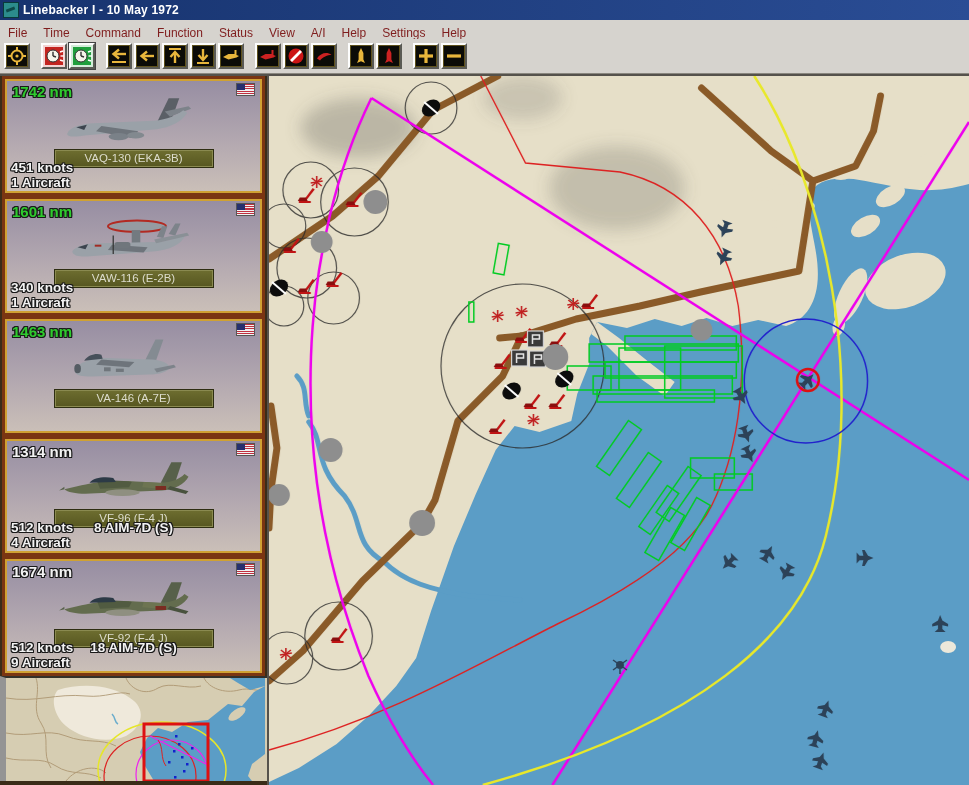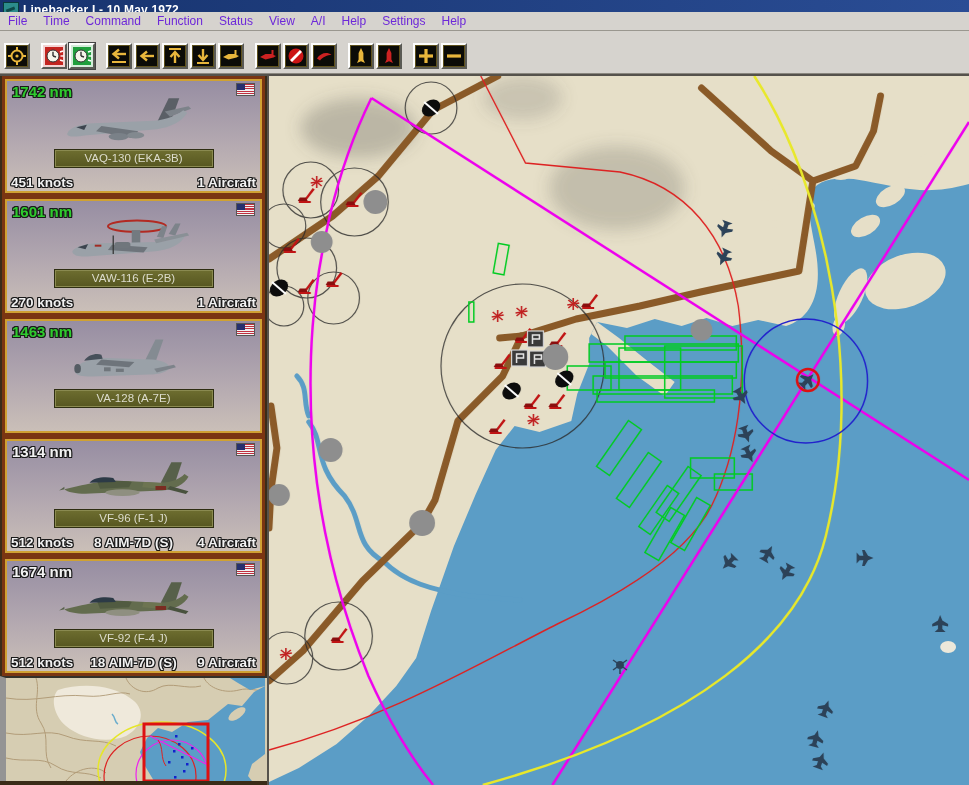--- a/index.html
+++ b/index.html
@@ -3,21 +3,21 @@
 <meta charset="utf-8">
 <style>
   html,body{margin:0;padding:0;background:#000;}
   #app{position:relative;width:969px;height:785px;overflow:hidden;font-family:"Liberation Sans",sans-serif;background:#d6d3ce;}
   
   .titlebar{position:absolute;left:0;top:0;width:969px;height:20px;background:linear-gradient(90deg,#17336e,#2a4d95);display:flex;align-items:center;padding-left:3px;box-sizing:border-box;}
   .titlebar .appicon{width:14px;height:14px;margin-right:4px;background:#2c8c8c;border:1px solid #0a3a3a;display:inline-block;position:relative;}
   .titlebar .appicon:before{content:"";position:absolute;left:2px;top:5px;width:9px;height:3px;background:#0e4a4a;transform:rotate(-20deg);}
   .titlebar .title{color:#fff;font-weight:bold;font-size:12px;letter-spacing:.2px;}
   
-  .menubar{position:absolute;left:0;top:12px;width:969px;height:18px;background:#d6d3ce;border-bottom:1px solid #9a978f;display:flex;align-items:center;font-size:12px;color:#6d28d9;}
+  .menubar{position:absolute;left:0;top:24px;width:969px;height:18px;background:#d6d3ce;border-bottom:1px solid #9a978f;display:flex;align-items:center;font-size:12px;color:#7f1d1d;}
   .menubar span{padding:0 8px;cursor:default;}
   
   .toolbar{position:absolute;left:0;top:39px;width:969px;height:35px;background:#d6d3ce;display:flex;align-items:center;padding-left:4px;box-sizing:border-box;border-bottom:1px solid #8a877f;}
   .tbtn{width:26px;height:26px;background:#0b0b07;border:2px solid;border-color:#fdfdfd #5a5a55 #5a5a55 #fdfdfd;box-shadow:inset 0 0 0 1px #5e511c;margin-right:2px;display:flex;align-items:center;justify-content:center;padding:0;}
   .tbtn svg{display:block;}
   .tbtn.red{background:#c32420;box-shadow:inset 0 0 0 2px rgba(255,255,255,.8);}
   .tbtn.green{background:#1f9e3c;box-shadow:inset 0 0 0 2px rgba(255,255,255,.8);outline:1px solid #444;}
   .tgap{width:9px;}
   
   .content{position:absolute;left:0;top:74px;width:969px;height:711px;border-top:2px solid #55524c;box-sizing:border-box;display:flex;}
@@ -26,21 +26,21 @@
   .card{position:relative;width:263px;height:120px;margin-left:2px;box-sizing:border-box;border:3px solid #7a3512;box-shadow:inset 0 0 0 2px #cfa133;background:linear-gradient(#968da2,#b3a8b0 55%,#cbc0b8);overflow:hidden;}
   .card:last-of-type{height:122px;}
   .range{position:absolute;left:7px;top:4px;font-size:15px;font-weight:bold;}
   .rng-green{color:#2ecb2e;}
   .rng-white{color:#f2f2f2;}
   .outl{text-shadow:-1px -1px 0 #1a1a1a,1px -1px 0 #1a1a1a,-1px 1px 0 #1a1a1a,1px 1px 0 #1a1a1a,0 1px 0 #1a1a1a,0 -1px 0 #1a1a1a,1px 0 0 #1a1a1a,-1px 0 0 #1a1a1a;}
   .flag{position:absolute;right:7px;top:4px;width:17px;height:11px;background:repeating-linear-gradient(180deg,#c03040 0 1.1px,#f2f2f2 1.1px 2.2px);border:1px solid #555;}
   .flag .canton{position:absolute;left:0;top:0;width:8px;height:6px;background:#26306e;}
   .plane-art{position:absolute;left:14px;top:14px;width:236px;height:66px;}
   .plate{position:absolute;left:50%;transform:translateX(-50%);bottom:25px;width:158px;height:17px;background:linear-gradient(#6e6e30,#565620);border:1px solid #2e2e12;box-shadow:0 0 0 1px #8a8a50 inset;color:#dcdccc;font-size:11.5px;font-weight:normal;text-align:center;line-height:17px;white-space:nowrap;}
-  .stats{position:absolute;left:6px;right:6px;bottom:3px;display:flex;justify-content:space-between;font-size:13.5px;font-weight:bold;color:#f2f2f2;}
+  .stats{position:absolute;left:6px;right:6px;bottom:3px;display:flex;justify-content:space-between;font-size:13.5px;font-weight:bold;color:#f2f2f2;flex-direction:column;}
   .stats .weapons{position:absolute;left:0;right:0;text-align:center;}
   .stats .knots,.stats .count{position:relative;z-index:1;}
   
   .minimap{position:relative;width:267px;height:105px;border-top:2px solid #33302a;border-left:6px solid #949494;box-sizing:border-box;background:#d6cdb2;}
   
   .map{position:relative;width:702px;height:709px;border-left:2px solid #55524c;box-sizing:border-box;background:#5b9dc6;}
   .map svg{display:block;}
 </style>
 </head>
 <body>
@@ -261,21 +261,21 @@
             <polygon points="146,40 196,30 199,34 149,46" fill="#8a9096"></polygon>
             <polygon points="82,48 136,52 130,60 76,56" fill="#6e747b"></polygon>
             <rect x="86" y="44" width="24" height="9" rx="4" fill="#70767c"></rect>
             <line x1="84" y1="34" x2="84" y2="62" stroke="#3a3a3a" stroke-width="2"></line>
             <path d="M30,52 L46,47 L42,55 Z" fill="#3c444e"></path>
             <rect x="56" y="48" width="10" height="3" fill="#a22a22"></rect>
           </svg>
         </div>
         <div class="plate">VAW-116 (E-2B)</div>
         <div class="stats">
-          <span class="knots outl">270 knots</span>
+          <span class="knots outl">340 knots</span>
           <span class="weapons outl"></span>
           <span class="count outl">1 Aircraft</span>
         </div>
       </div>
 
       <div class="card">
         <div class="range rng-green outl">1463 nm</div>
         <div class="flag">
             <span class="canton"></span>
           </div>
@@ -284,42 +284,42 @@
             <polygon points="132,42 148,10 160,10 148,44" fill="#848b92"></polygon>
             <path d="M26,58 C28,46 48,38 74,38 L142,40 C158,41 168,46 169,52 C168,59 154,63 138,63 L52,66 C36,66 26,64 26,58 Z" fill="#9aa1a8"></path>
             <ellipse cx="30" cy="54" rx="5" ry="7" fill="#555c63"></ellipse>
             <polygon points="146,54 176,48 179,52 150,60" fill="#7d838a"></polygon>
             <polygon points="66,40 116,44 108,52 58,48" fill="#6e747b"></polygon>
             <rect x="70" y="52" width="10" height="6" fill="#70767c"></rect>
             <rect x="88" y="54" width="12" height="5" fill="#70767c"></rect>
             <path d="M40,42 C46,32 60,30 66,33 L68,39 Z" fill="#46505a"></path>
           </svg>
         </div>
-        <div class="plate">VA-128 (A-7E)</div>
+        <div class="plate">VA-146 (A-7E)</div>
       </div>
 
       <div class="card">
         <div class="range rng-white outl">1314 nm</div>
         <div class="flag">
             <span class="canton"></span>
           </div>
         <div class="plane-art">
           <svg width="236" height="66" viewBox="0 0 240 100" preserveAspectRatio="xMidYMid meet">
             <polygon points="156,45 172,14 188,14 177,47" fill="#57604a"></polygon>
             <path d="M10,55 L36,49 C58,43 88,41 118,43 L156,45 C172,45 184,40 192,32 L198,36 C192,48 176,55 158,57 L58,61 C36,63 16,61 10,55 Z" fill="#636c4e"></path>
             <path d="M60,44 C80,40 100,42 112,44 L108,52 L64,54 Z" fill="#4e5840" opacity=".85"></path>
             <path d="M130,44 L158,46 L154,54 L128,52 Z" fill="#6e7652" opacity=".9"></path>
             <polygon points="170,50 198,58 194,62 166,55" fill="#49523e"></polygon>
             <ellipse cx="98" cy="60" rx="26" ry="5" fill="#8f8f80"></ellipse>
             <path d="M48,45 C54,37 72,35 84,38 L88,44 Z" fill="#2c3a46"></path>
             <rect x="148" y="50" width="16" height="6" fill="#7a2c22"></rect>
             <polygon points="10,55 2,57 10,51" fill="#57604a"></polygon>
           </svg>
         </div>
-        <div class="plate">VF-96 (F-1 J)</div>
+        <div class="plate">VF-96 (F-4 J)</div>
         <div class="stats">
           <span class="knots outl">512 knots</span>
           <span class="weapons outl">8 AIM-7D (S)</span>
           <span class="count outl">4 Aircraft</span>
         </div>
       </div>
 
       <div class="card">
         <div class="range rng-white outl">1674 nm</div>
         <div class="flag">

